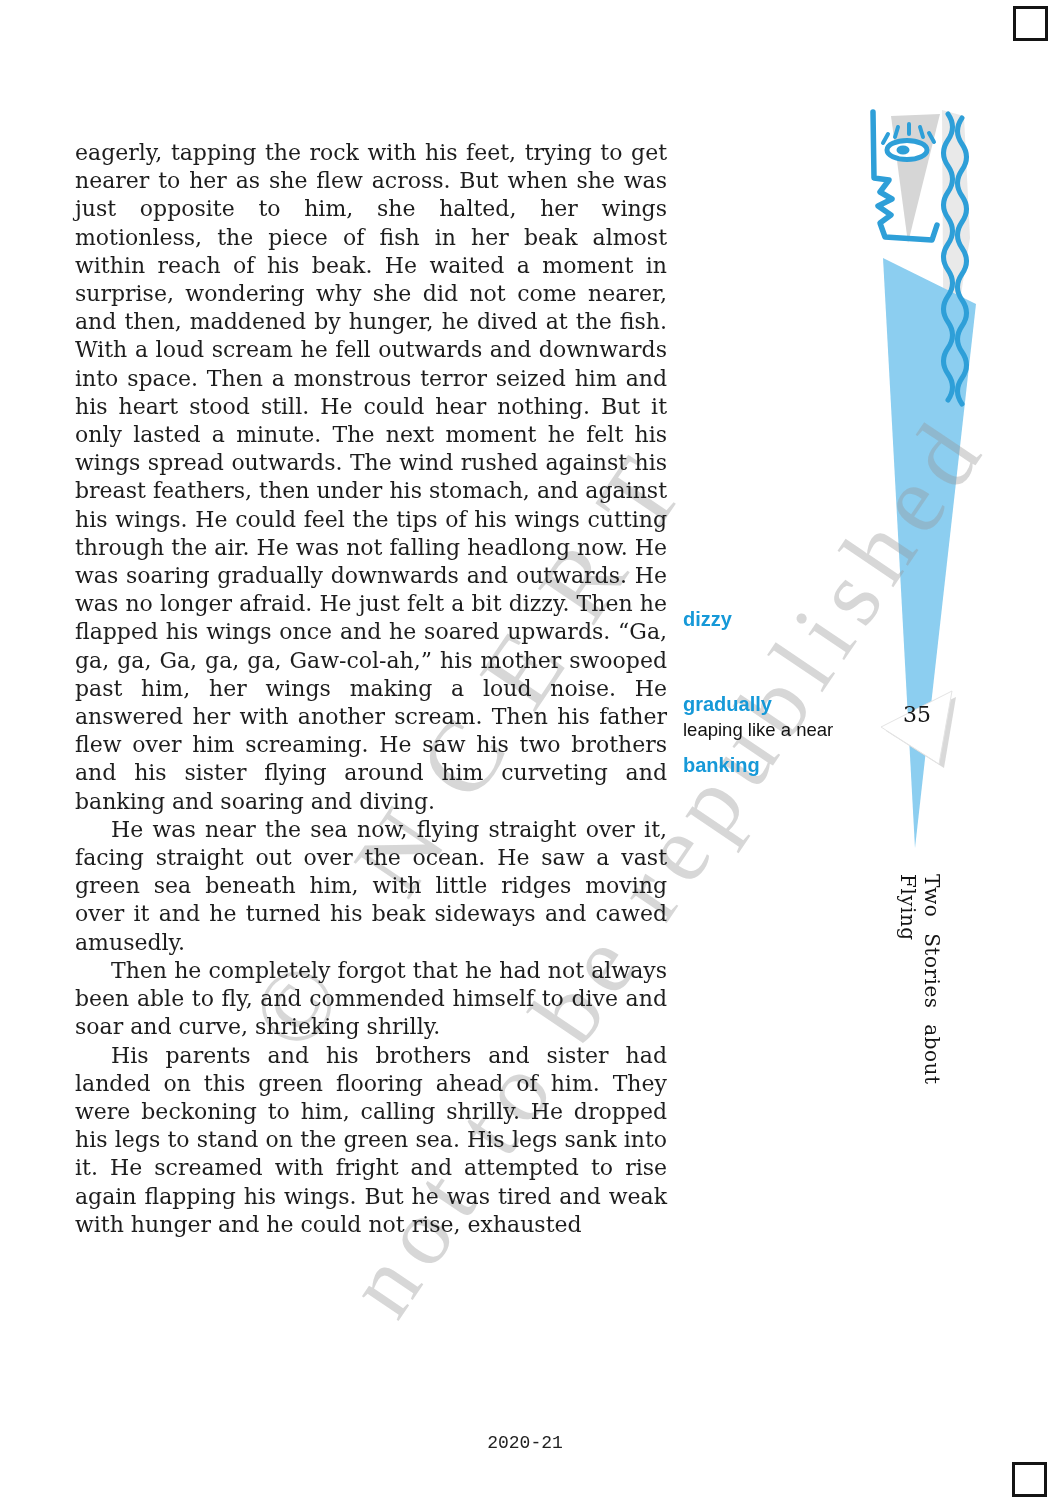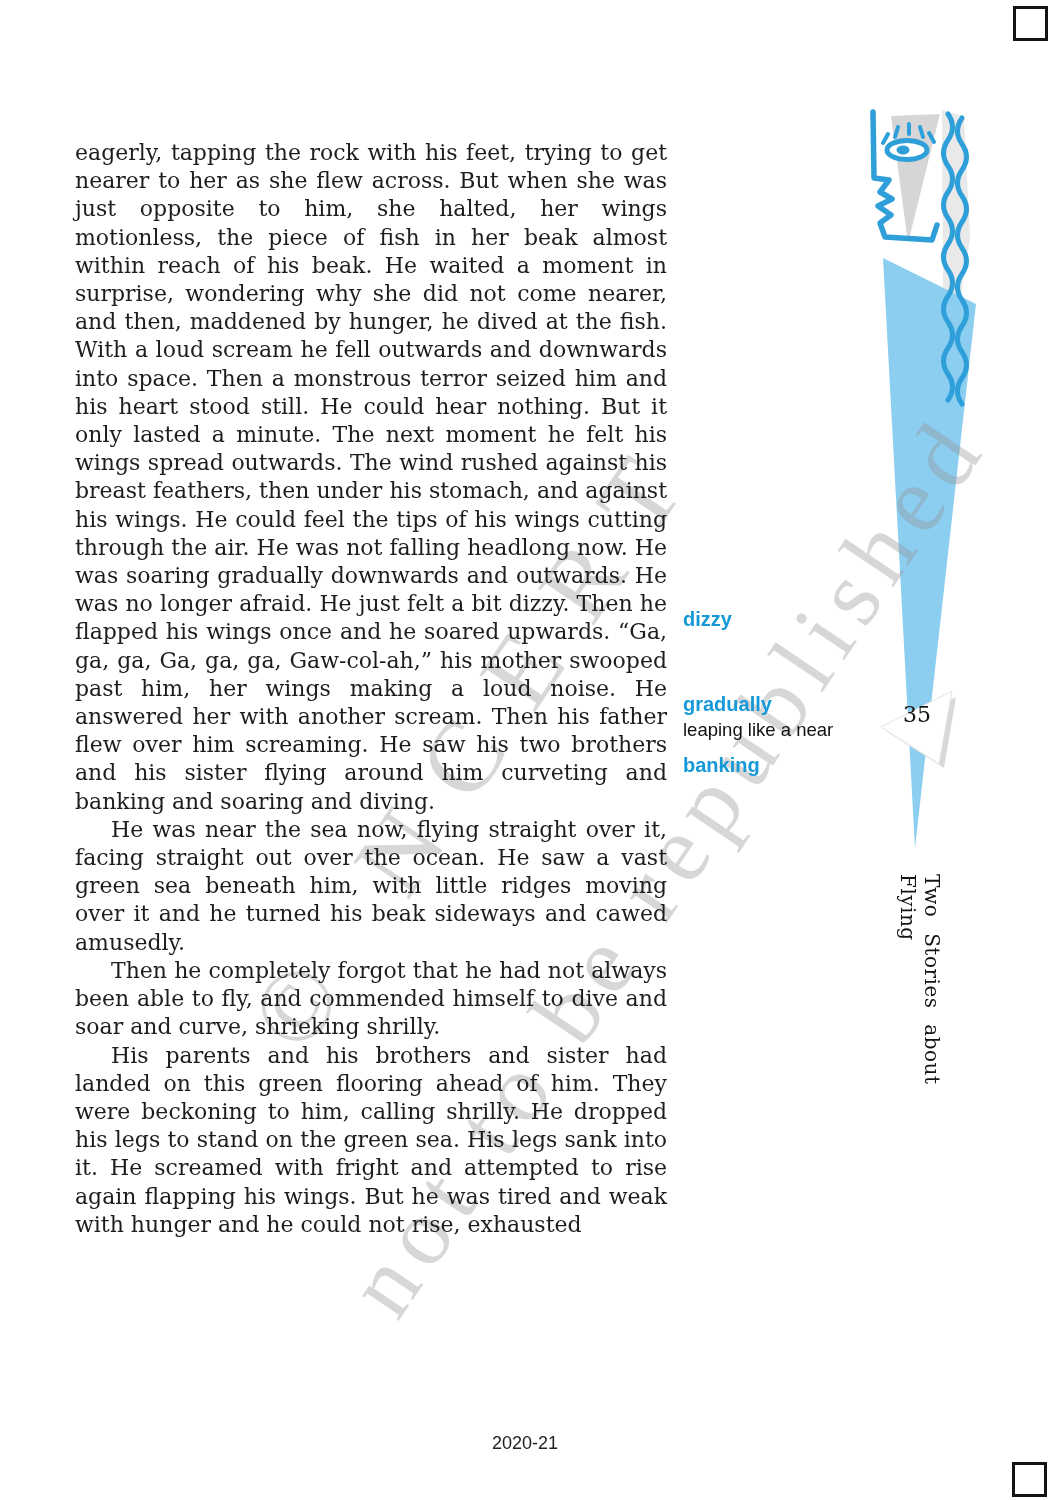--- a/index.html
+++ b/index.html
@@ -88,21 +88,21 @@
     font-size: 20px; color: #141414;
     letter-spacing: 0.5px; word-spacing: 9px;
     z-index: 3;
   }
 
   
   .footer {
     position: absolute;
     left: 0; top: 1433px; width: 1050px;
     text-align: center;
-    font-family: Liberation Sans, sans-serif;
+    font-family: Liberation Mono, monospace;
     font-size: 18px; color: #222222;
     z-index: 3;
   }
 
   
   .reg-square {
     position: absolute; width: 29px; height: 29px;
     border: 3px solid #141414; background: #ffffff;
     z-index: 5;
   }

